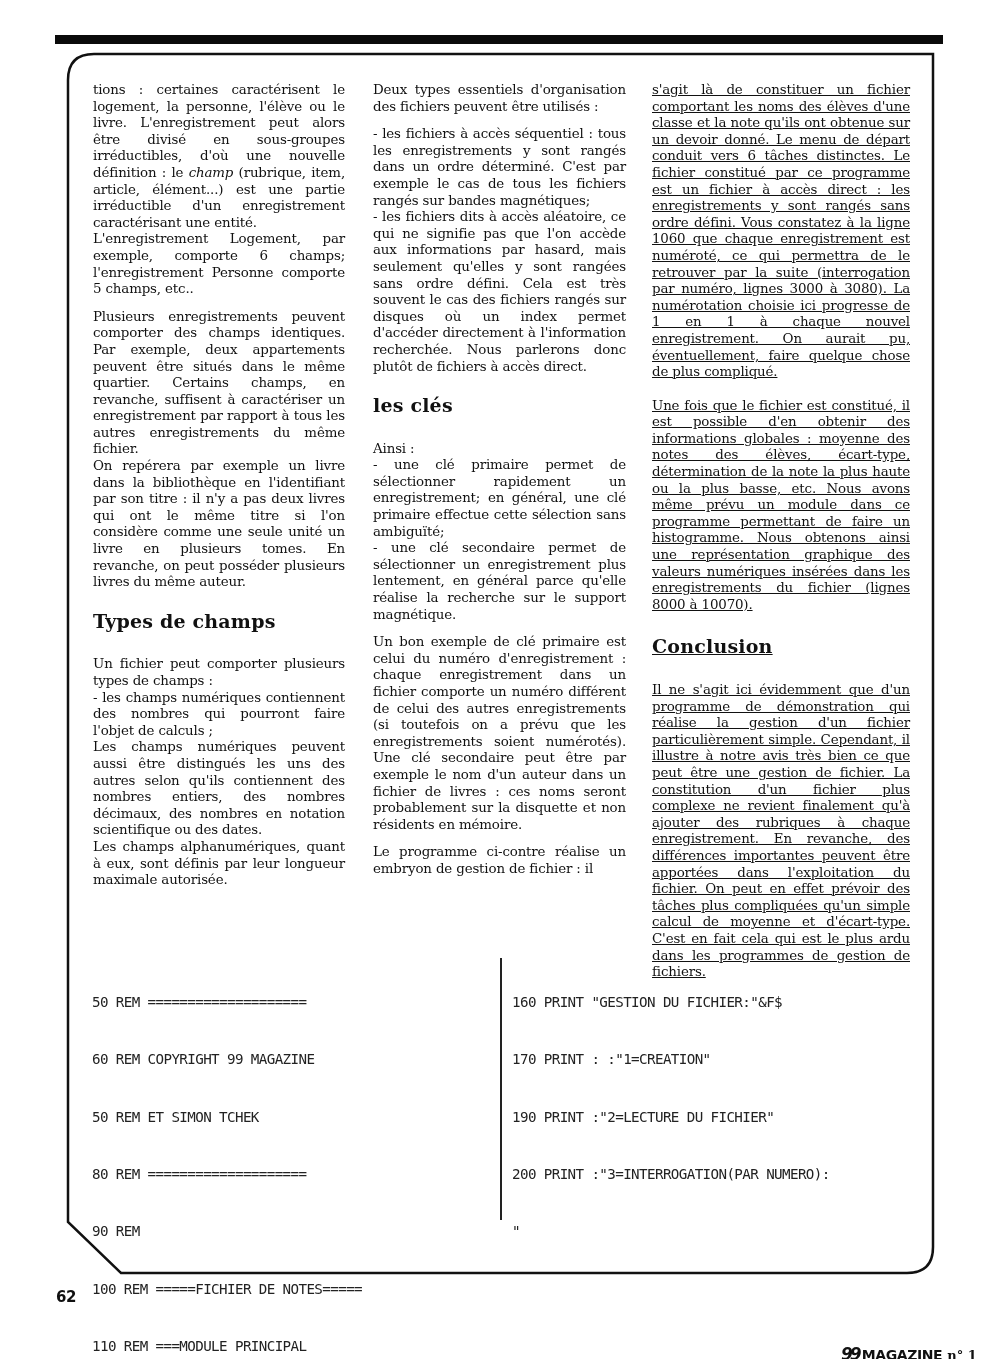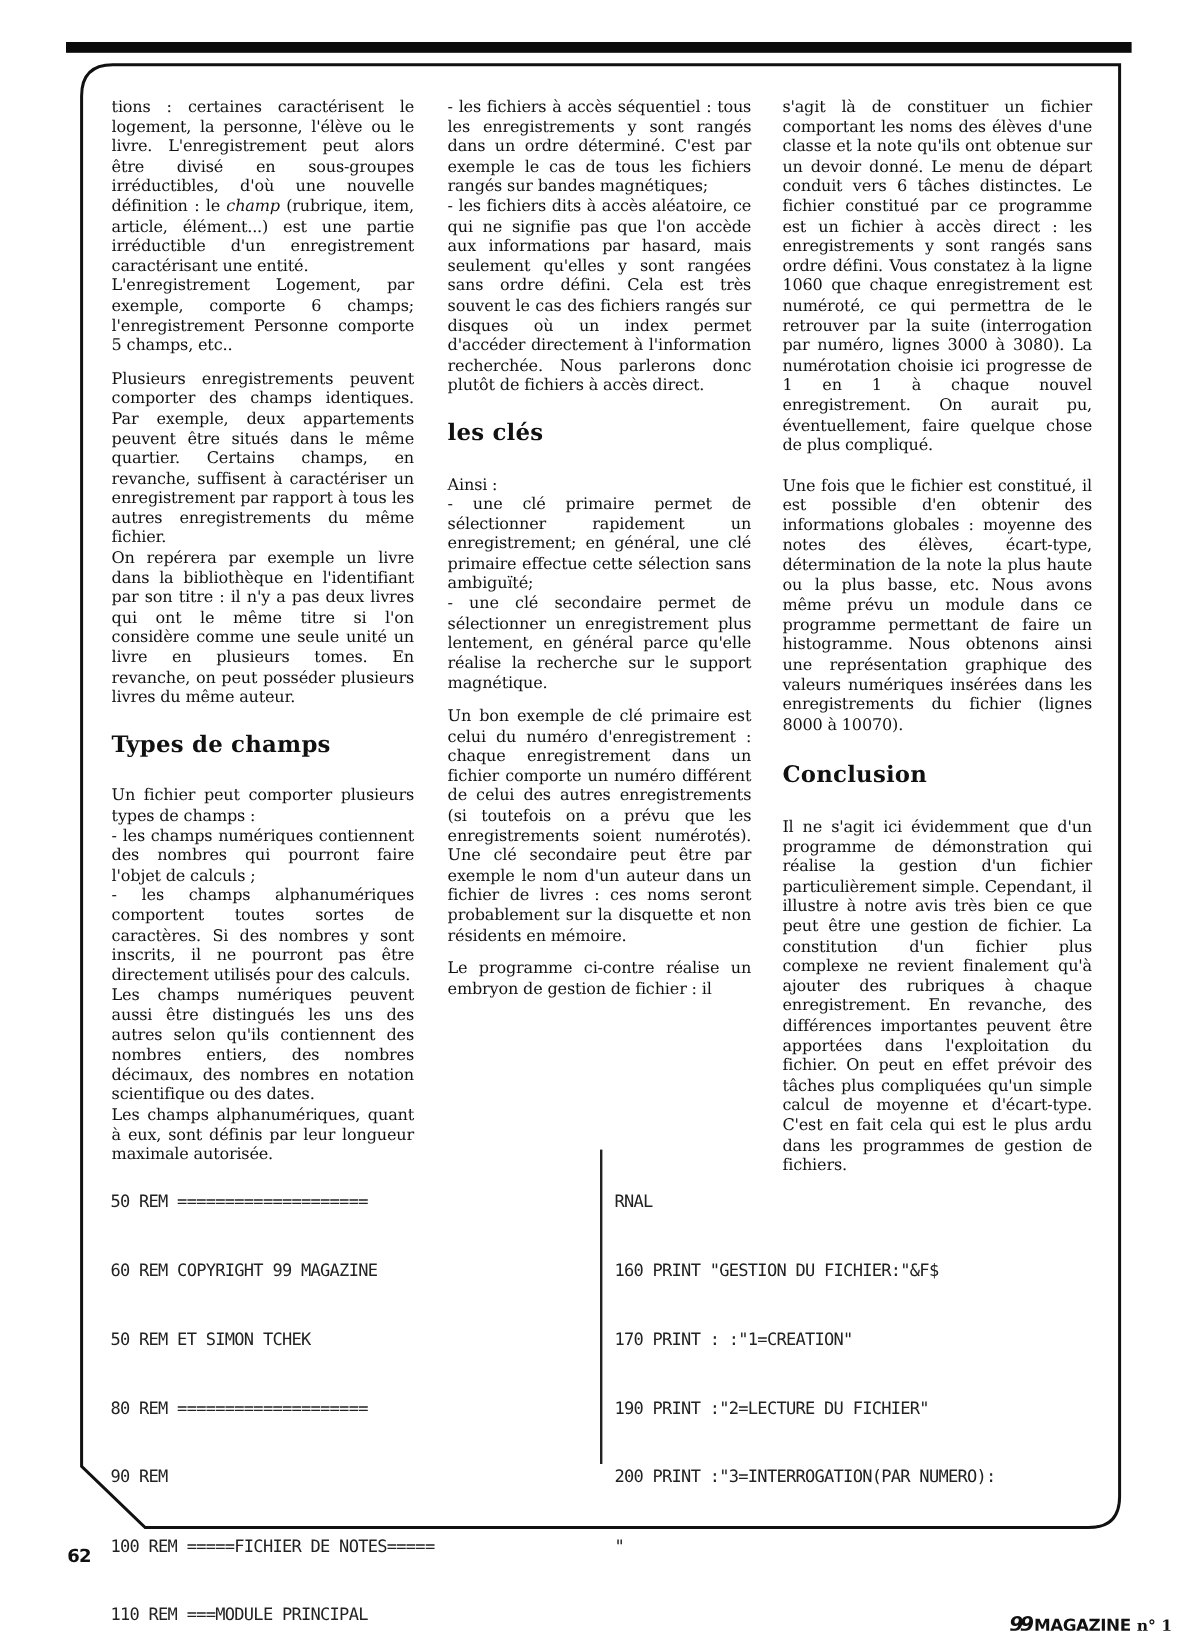--- a/index.html
+++ b/index.html
@@ -5,21 +5,21 @@
   html, body { margin: 0; padding: 0; background: #ffffff; }
   body { width: 1000px; height: 1359px; position: relative; overflow: hidden; color: #111; }
   .top-bar { position: absolute; left: 55px; top: 35px; width: 888px; height: 9px; background: #0a0a0a; }
   .frame { position: absolute; left: 0; top: 0; width: 1000px; height: 1359px; pointer-events: none; }
   .col { position: absolute; font-family: "DejaVu Serif", serif; font-size: 13.4px; line-height: 16.6px; text-align: justify; hyphens: manual; letter-spacing: -0.15px; }
   .col p { margin: 0 0 11px 0; }
   .col p.tight { margin-bottom: 0; }
   .col h2 { font-family: "DejaVu Serif", serif; font-weight: bold; font-size: 19px; margin: 22px 0 27px 0; letter-spacing: 0.2px; }
   .c1 { left: 93px; top: 82px; width: 252px; }
   .c2 { left: 373px; top: 82px; width: 253px; }
-  .c3 { left: 652px; top: 82px; width: 258px; }
+  .c3 { left: 652px; top: 82px; width: 258px; text-decoration: underline; }
   em { font-style: italic; }
   .code { position: absolute; font-family: "DejaVu Sans Mono", monospace; font-size: 14.2px; line-height: 19.1px; white-space: pre; color: #222; letter-spacing: -0.6px; }
   .code-left { left: 92px; top: 955px; }
   .code-right { left: 512px; top: 955px; }
   .code-divider { position: absolute; left: 500px; top: 958px; width: 2px; height: 262px; background: #222; }
   .page-num { position: absolute; left: 56px; top: 1288px; font-family: "DejaVu Sans", sans-serif; font-size: 15px; font-weight: bold; letter-spacing: -0.5px; }
   .mag { position: absolute; left: 817px; top: 1344px; font-family: "DejaVu Sans", sans-serif; font-weight: bold; font-size: 14px; white-space: nowrap; padding-left: 24px; }
   .mag .logo { font-style: italic; font-size: 17px; letter-spacing: -3px; margin-right: 3px; }
   .mag .name { font-weight: 900; letter-spacing: -0.4px; font-size: 14px; }
   .mag .issue { font-family: "DejaVu Serif", serif; font-size: 13px; margin-left: 5px; }
@@ -38,26 +38,26 @@
     <span>tions : certaines caractérisent le logement, la personne, l'élève ou le livre. L'enregistrement peut alors être divisé en sous-groupes irréductibles, d'où une nouvelle définition : le</span>
     <em>champ</em>
     <span>(rubrique, item, article, élément...) est une partie irréductible d'un enregistrement caractérisant une entité.</span>
   </p>
   <p>L'enregistrement Logement, par exemple, comporte 6 champs; l'enregistrement Personne comporte 5 champs, etc..</p>
   <p class="tight">Plusieurs enregistrements peuvent comporter des champs identiques. Par exemple, deux appartements peuvent être situés dans le même quartier. Certains champs, en revanche, suffisent à caractériser un enregistrement par rapport à tous les autres enregistrements du même fichier.</p>
   <p>On repérera par exemple un livre dans la bibliothèque en l'identifiant par son titre : il n'y a pas deux livres qui ont le même titre si l'on considère comme une seule unité un livre en plusieurs tomes. En revanche, on peut posséder plusieurs livres du même auteur.</p>
   <h2>Types de champs</h2>
   <p class="tight">Un fichier peut comporter plusieurs types de champs :</p>
   <p class="tight">- les champs numériques contiennent des nombres qui pourront faire l'objet de calculs ;</p>
-  <p class="tight">- les champs alphanumériques comportent toutes sortes de caractères. Si des nombres y sont inscrits, il ne pourront pas être directement utilisés pour des calculs.</p>
   <p class="tight">Les champs numériques peuvent aussi être distingués les uns des autres selon qu'ils contiennent des nombres entiers, des nombres décimaux, des nombres en notation scientifique ou des dates.</p>
   <p>Les champs alphanumériques, quant à eux, sont définis par leur longueur maximale autorisée.</p>
 </div>
 
 <div class="col c2">
+  <p>Deux types essentiels d'organisation des fichiers peuvent être utilisés :</p>
   <p class="tight">- les fichiers à accès séquentiel : tous les enregistrements y sont rangés dans un ordre déterminé. C'est par exemple le cas de tous les fichiers rangés sur bandes magnétiques;</p>
   <p>- les fichiers dits à accès aléatoire, ce qui ne signifie pas que l'on accède aux informations par hasard, mais seulement qu'elles y sont rangées sans ordre défini. Cela est très souvent le cas des fichiers rangés sur disques où un index permet d'accéder directement à l'information recherchée. Nous parlerons donc plutôt de fichiers à accès direct.</p>
   <h2>les clés</h2>
   <p class="tight">Ainsi :</p>
   <p class="tight">- une clé primaire permet de sélectionner rapidement un enregistrement; en général, une clé primaire effectue cette sélection sans ambiguïté;</p>
   <p>- une clé secondaire permet de sélectionner un enregistrement plus lentement, en général parce qu'elle réalise la recherche sur le support magnétique.</p>
   <p>Un bon exemple de clé primaire est celui du numéro d'enregistrement : chaque enregistrement dans un fichier comporte un numéro différent de celui des autres enregistrements (si toutefois on a prévu que les enregistrements soient numérotés). Une clé secondaire peut être par exemple le nom d'un auteur dans un fichier de livres : ces noms seront probablement sur la disquette et non résidents en mémoire.</p>
   <p>Le programme ci-contre réalise un embryon de gestion de fichier : il</p>
 </div>
 
@@ -81,21 +81,20 @@
   
   
   
   
   
 </div>
 
 <div class="code-divider"></div>
 
 <div class="code code-right">
-  <div>RNAL</div>
   <div>160 PRINT "GESTION DU FICHIER:"&amp;F$</div>
   <div>170 PRINT : :"1=CREATION"</div>
   <div>190 PRINT :"2=LECTURE DU FICHIER"</div>
   <div>200 PRINT :"3=INTERROGATION(PAR NUMERO):</div>
   <div>"</div>
   
   
   
   
   

